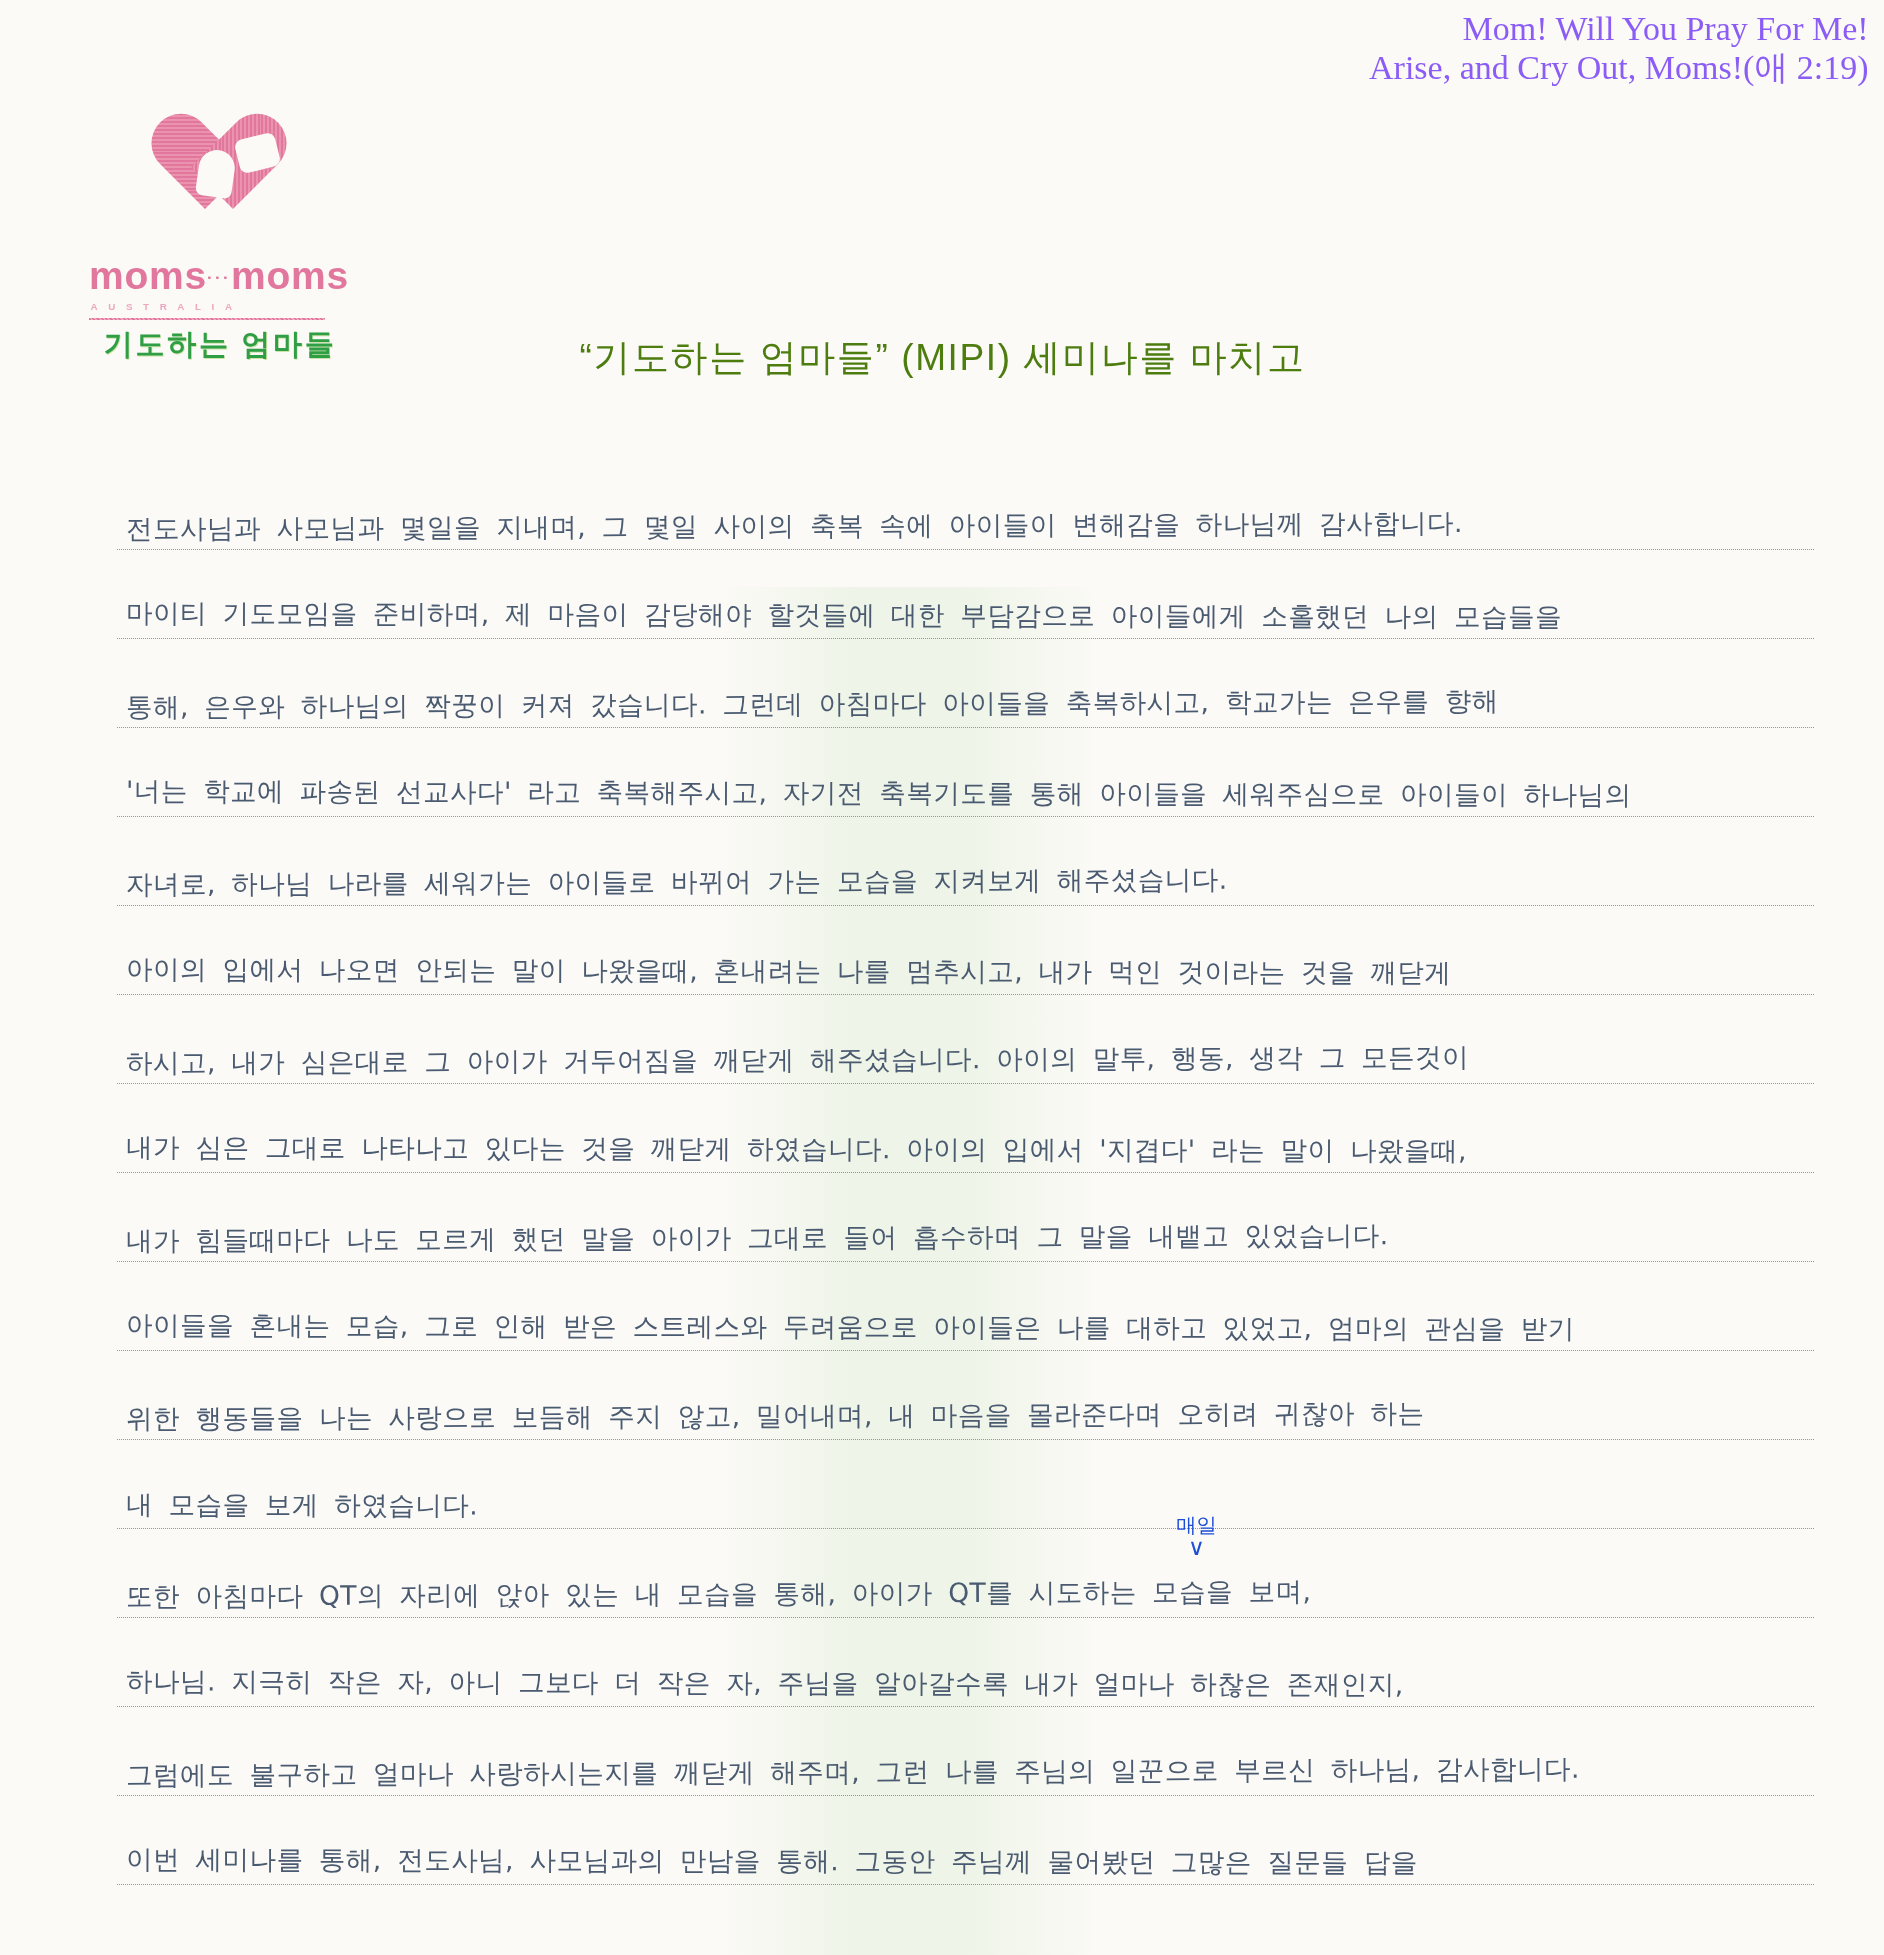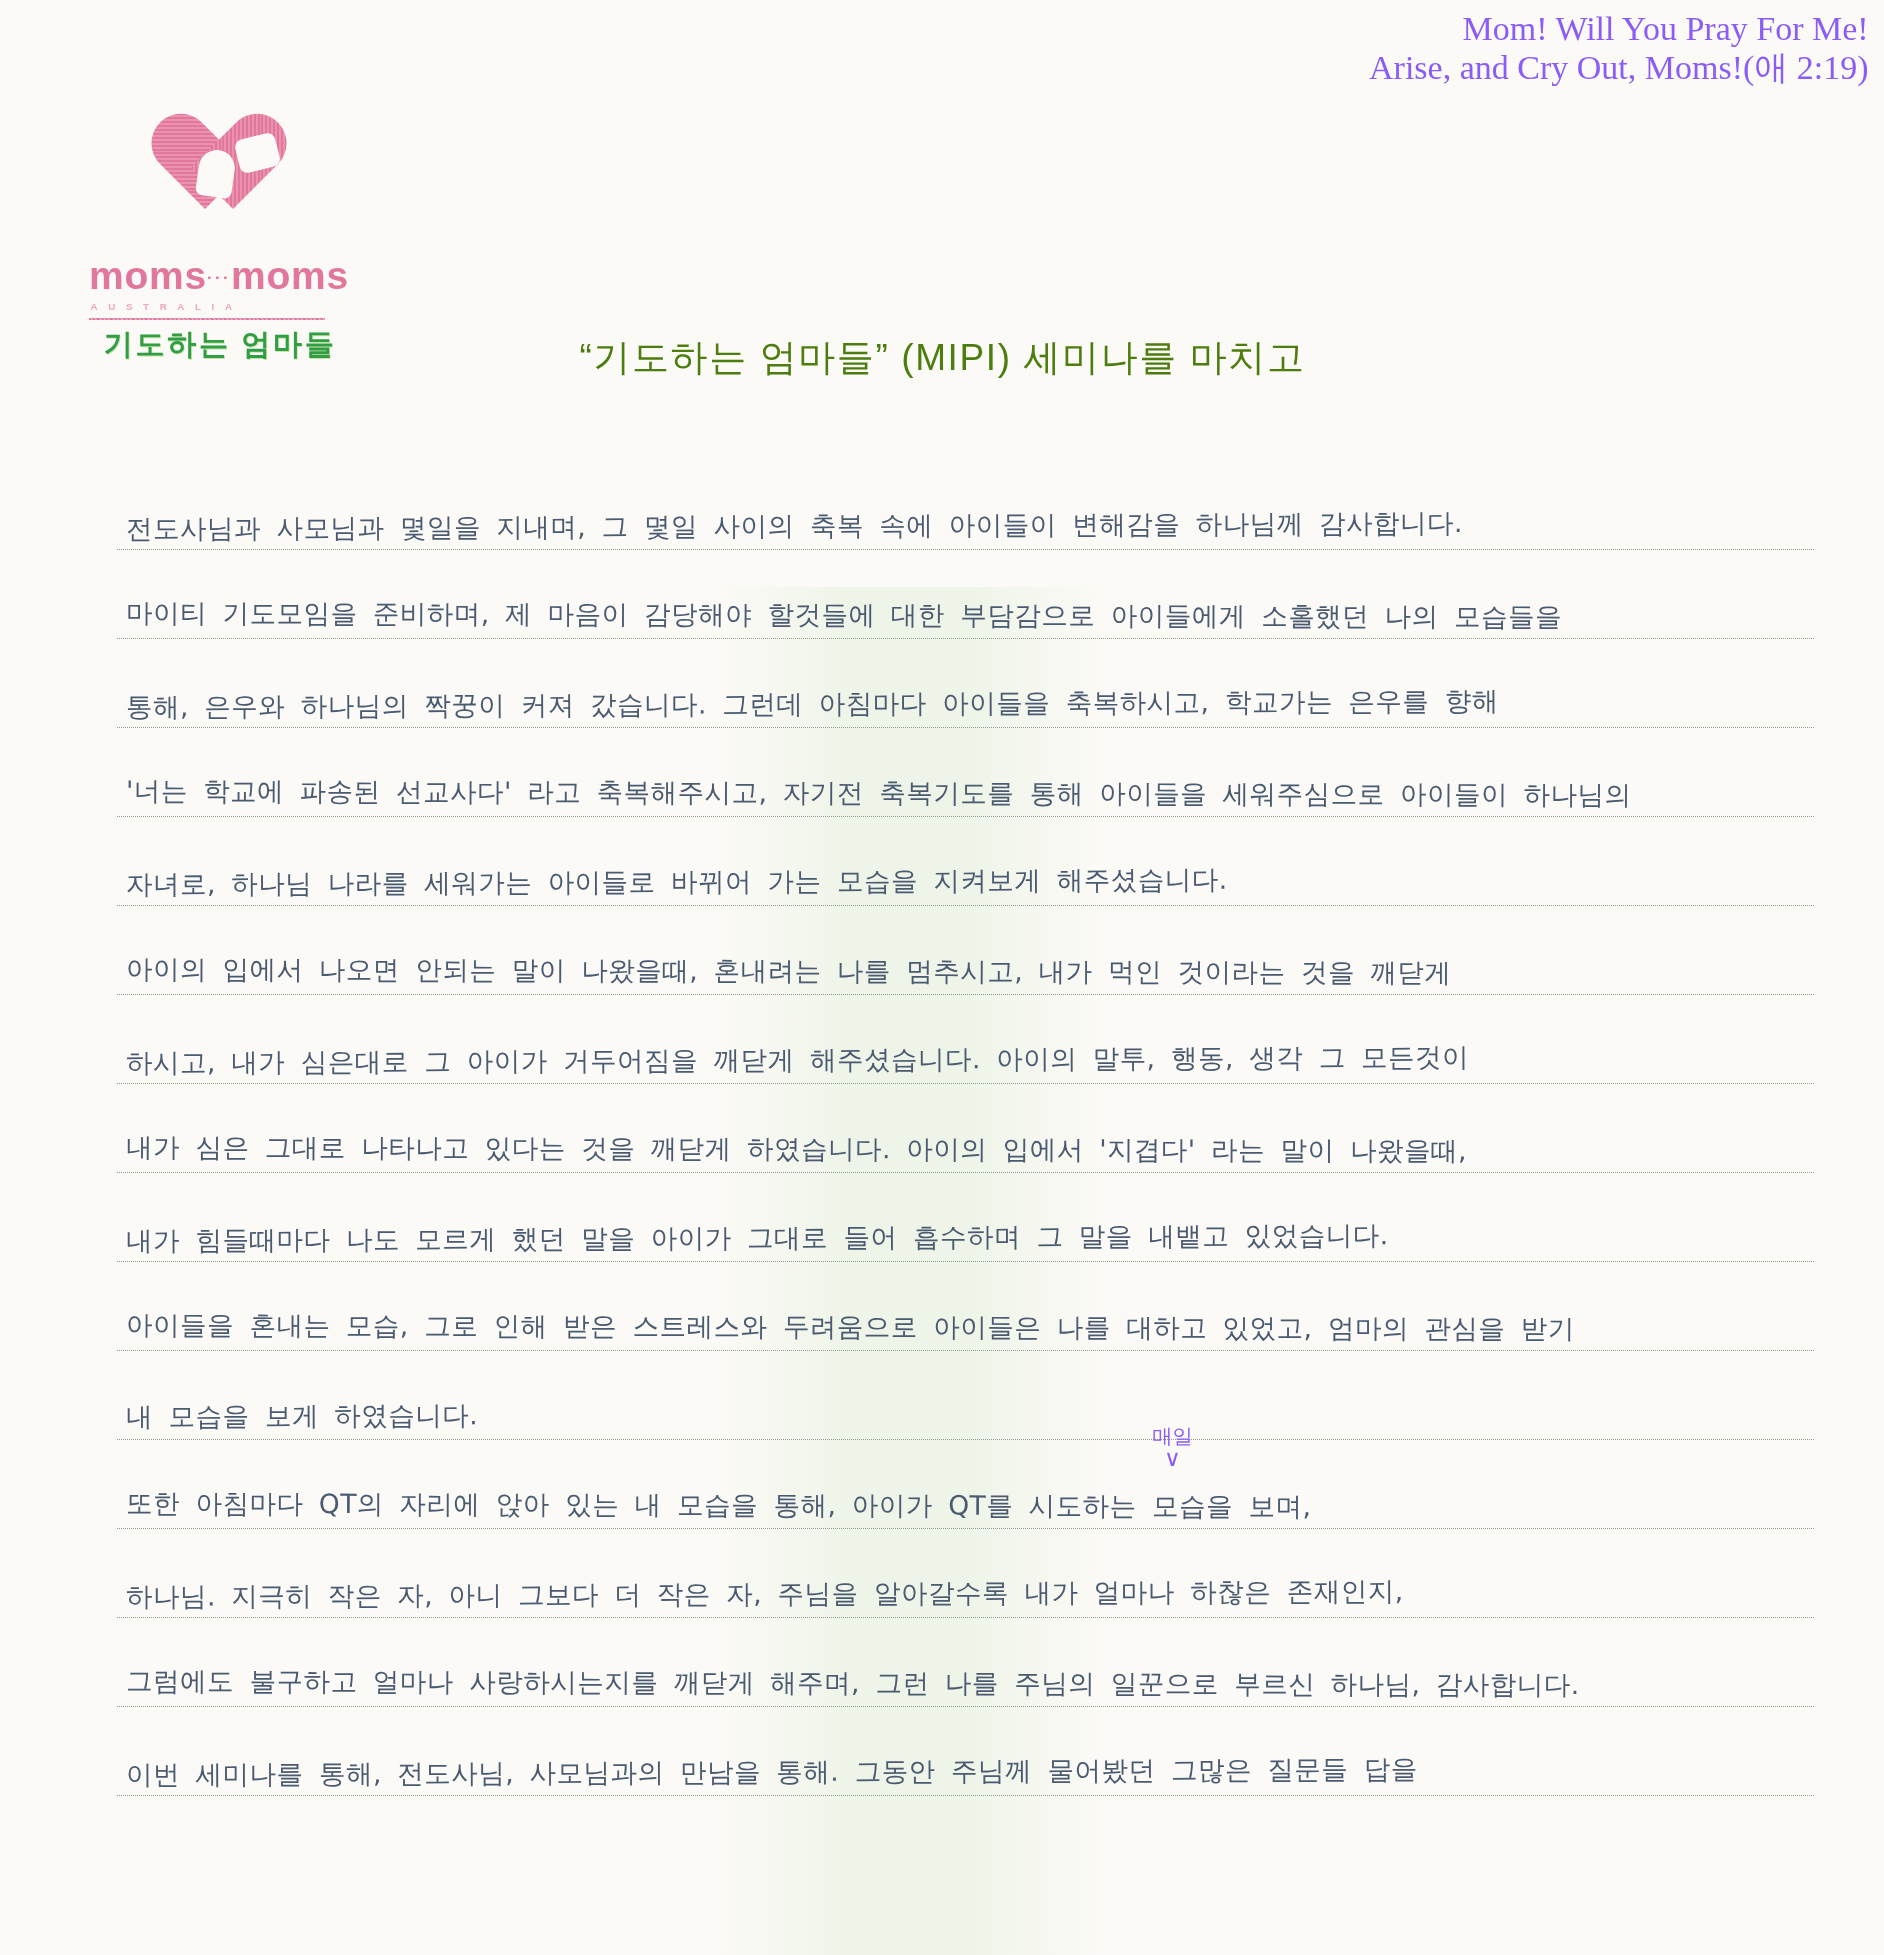--- a/index.html
+++ b/index.html
@@ -94,25 +94,28 @@
       <div class="row">
         <span class="txt" style="color: rgb(74, 90, 112);">내가 심은 그대로 나타나고 있다는 것을 깨닫게 하였습니다.  아이의 입에서 '지겹다' 라는 말이 나왔을때,</span>
       </div>
       <div class="row">
         <span class="txt" style="color: rgb(74, 90, 112);">내가 힘들때마다 나도 모르게 했던 말을 아이가 그대로 들어 흡수하며 그 말을 내뱉고 있었습니다.</span>
       </div>
       <div class="row">
         <span class="txt" style="color: rgb(74, 90, 112);">아이들을 혼내는 모습, 그로 인해 받은 스트레스와 두려움으로 아이들은 나를 대하고 있었고,  엄마의 관심을 받기</span>
       </div>
       <div class="row">
+        <span class="txt" style="color: rgb(74, 90, 112);">위한 행동들을 나는 사랑으로 보듬해 주지 않고,  밀어내며,  내 마음을 몰라준다며 오히려 귀찮아 하는</span>
+      </div>
+      <div class="row">
         <span class="txt" style="color: rgb(74, 90, 112);">내 모습을 보게 하였습니다.</span>
       </div>
       <div class="row">
         <span class="txt" style="color: rgb(74, 90, 112);">또한 아침마다 QT의 자리에 앉아 있는 내 모습을 통해,  아이가 QT를 시도하는 모습을 보며,</span>
-        <span class="insert" style="color: #8b5cf6;">매일<span class="caret">∨</span></span>
+        <span class="insert" style="color: #1d4ed8; margin-left: 24px;">매일<span class="caret">∨</span></span>
       </div>
       <div class="row">
         <span class="txt" style="color: rgb(74, 90, 112);">하나님.  지극히 작은 자,  아니 그보다 더 작은 자,  주님을 알아갈수록 내가 얼마나 하찮은 존재인지,</span>
       </div>
       <div class="row">
         <span class="txt" style="color: rgb(74, 90, 112);">그럼에도 불구하고 얼마나 사랑하시는지를 깨닫게 해주며,  그런 나를 주님의 일꾼으로 부르신 하나님, 감사합니다.</span>
       </div>
       <div class="row">
         <span class="txt" style="color: rgb(74, 90, 112);">이번 세미나를 통해,  전도사님, 사모님과의 만남을 통해.  그동안 주님께 물어봤던 그많은 질문들 답을</span>
       </div>

